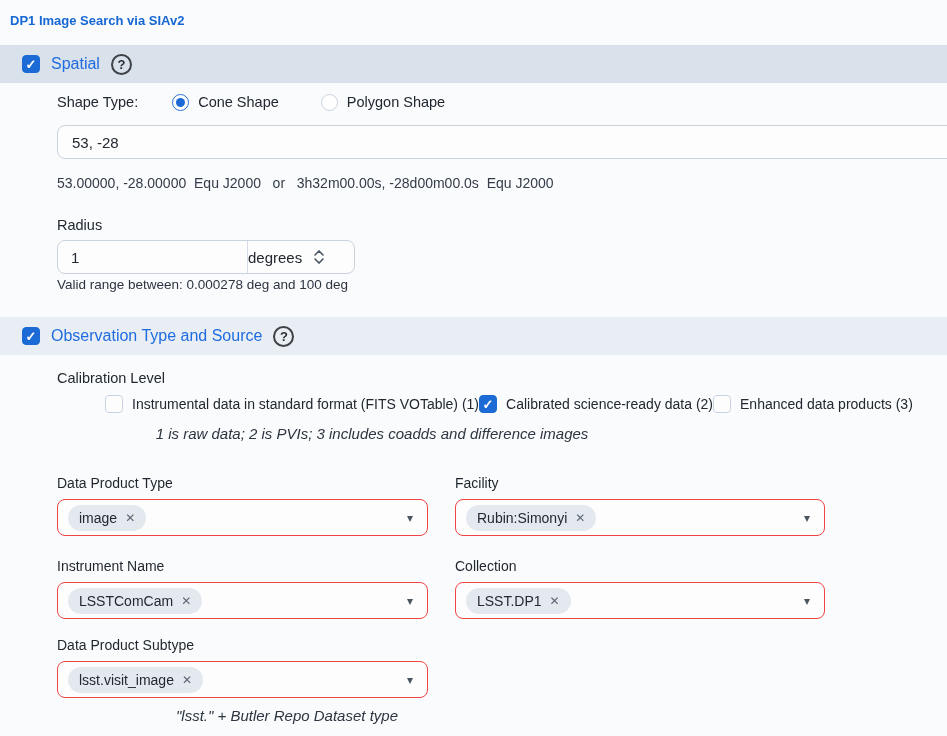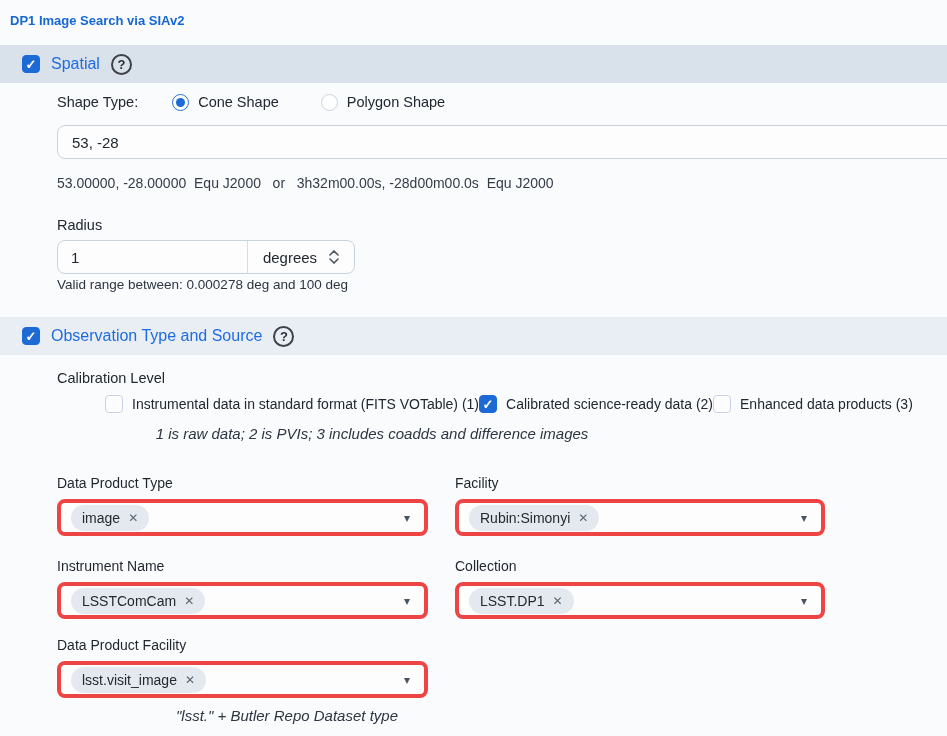--- a/index.html
+++ b/index.html
@@ -131,21 +131,20 @@
     font-family: "Liberation Sans", sans-serif;
     font-size: 15px;
     color: #21282f;
     padding-left: 13px;
     outline: none;
   }
   .unit-select {
     flex: 1;
     display: flex;
     align-items: center;
-    justify-content: center;
     gap: 12px;
     font-size: 15px;
     color: #21282f;
     cursor: pointer;
   }
   .updown { display: inline-flex; flex-direction: column; gap: 2px; }
   .valid-hint { margin: 3px 0 0 57px; font-size: 13.5px; color: #2c3540; height: 17px; }
   .calib-label { margin: 15px 0 0 57px; font-size: 14.5px; height: 18px; }
   .cb-row {
     margin: 6px 0 0 57px;
@@ -168,21 +167,21 @@
   .fields-row { margin: 0 0 0 57px; display: flex; gap: 27px; }
   .fr-1 { margin-top: 32px; }
   .fr-2 { margin-top: 22px; }
   .fr-3 { margin-top: 18px; }
   .field { display: flex; flex-direction: column; }
   .field-a { width: 371px; }
   .field-b { width: 370px; justify-content: space-between; }
   .field-label { font-size: 14px; color: #1e252c; height: 17px; margin-bottom: 7px; }
   .select-box {
     height: 37px;
-    border: 4px solid #ef4444;
+    border: 1px solid #ef4444;
     border-radius: 8px;
     background: #fdfdfe;
     display: flex;
     align-items: center;
     justify-content: space-between;
     padding: 0 14px 0 10px;
     cursor: pointer;
   }
   .chip {
     background: #e4e9ef;
@@ -323,21 +322,21 @@
         <span>LSST.DP1</span>
         <span class="chip-x">✕</span>
       </span>
       <span class="caret">▾</span>
     </div>
   </div>
 </div>
 
 <div class="fields-row fr-3">
   <div class="field field-a">
-    <div class="field-label">Data Product Facility</div>
+    <div class="field-label">Data Product Subtype</div>
     <div class="select-box">
       <span class="chip">
         <span>lsst.visit_image</span>
         <span class="chip-x">✕</span>
       </span>
       <span class="caret">▾</span>
     </div>
   </div>
 </div>
 

